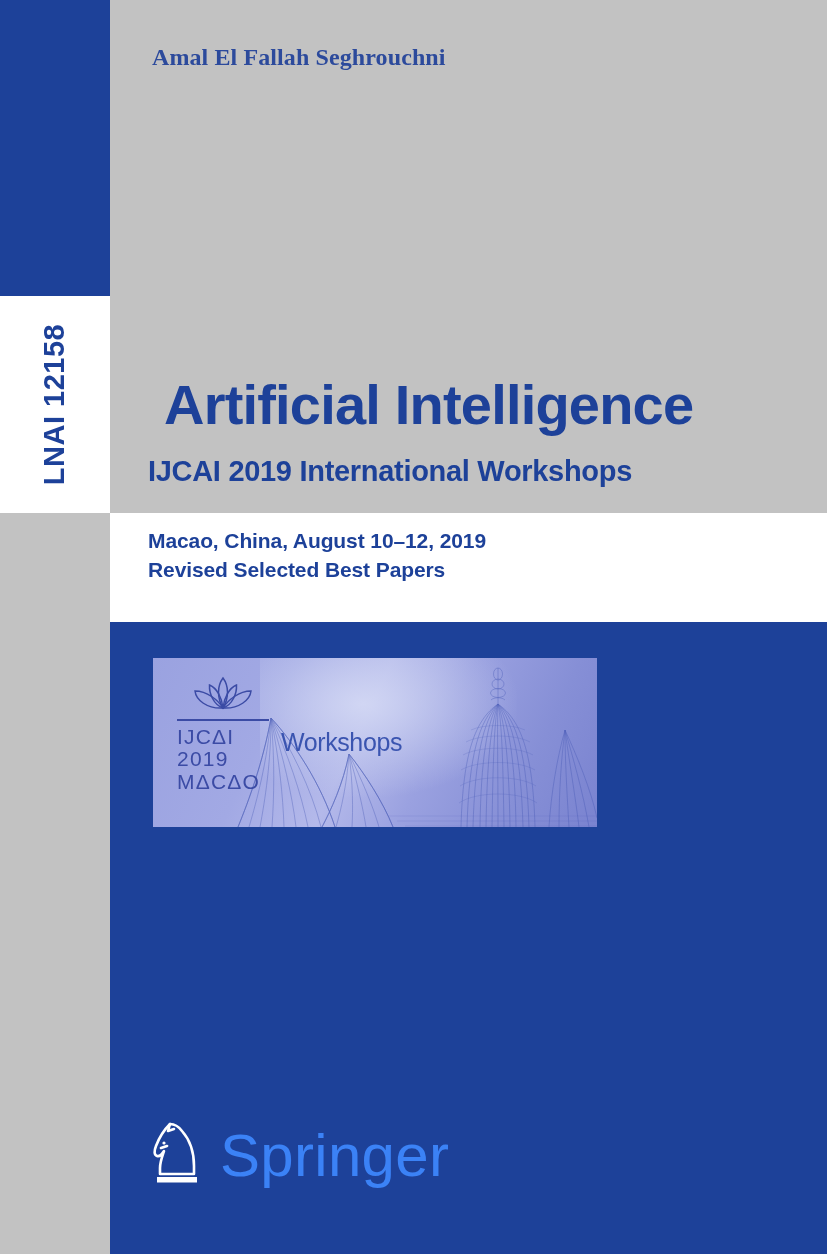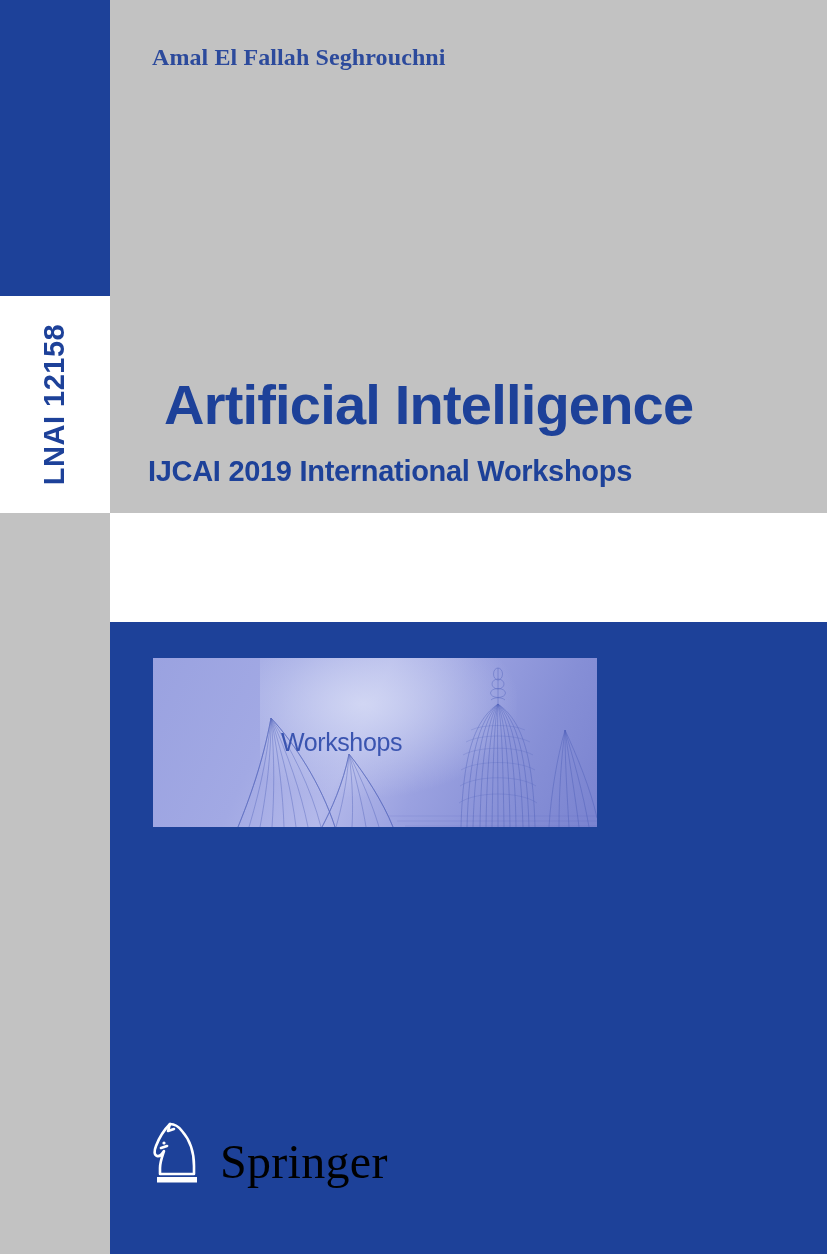--- a/index.html
+++ b/index.html
@@ -218,24 +218,24 @@
     display: flex;
     align-items: flex-end;
     gap: 14px;
   }
   #knight-mark {
     width: 58px;
     height: 72px;
     display: block;
   }
   #springer-word {
-    font-family: Liberation Serif, serif;
-    font-size: 48px;
+    font-family: Liberation Sans, sans-serif;
+    font-size: 60px;
     font-weight: 400;
-    color: #000000;
+    color: #3b82f6;
     letter-spacing: 0.3px;
     line-height: 1;
     padding-bottom: 4px;
   }
 </style>
 </head>
 <body>
 
 <div id="cover">
 
@@ -252,20 +252,24 @@
 
   <div id="authors">
     <div class="ln">Amal El Fallah Seghrouchni</div>
   </div>
 
   <div id="title-block">
     <h1 id="main-title">Artificial Intelligence</h1>
     <h2 id="subtitle">IJCAI 2019 International Workshops</h2>
   </div>
 
+  <div id="conf-info">
+    <div class="ln">Macao, China, August 10–12, 2019</div>
+    <div class="ln">Revised Selected Best Papers</div>
+  </div>
 
   <div id="banner">
 
     <div id="banner-inner-glow"></div>
 
     <svg id="banner-svg" viewBox="0 0 444 169" preserveAspectRatio="none" aria-hidden="true">
       <defs>
         <clipPath id="bclip">
             <rect x="0" y="0" width="444" height="169"></rect>
           </clipPath>
@@ -345,20 +349,35 @@
         </g>
 
         <g opacity="0.4">
           <path d="M236 158 L444 158"></path>
           <path d="M244 163 L444 163"></path>
           <path d="M252 168 L444 168"></path>
         </g>
       </g>
     </svg>
 
+    <div id="ijcai-lockup">
+      <svg id="lotus-mark" viewBox="0 0 66 40" aria-hidden="true">
+        <g fill="none" stroke="#3b4ba5" stroke-width="1.5" stroke-linecap="round">
+          <path d="M33 3 C27 11 27 23 33 33 C39 23 39 11 33 3 Z"></path>
+          <path d="M19.5 10 C19 19 24 30 33 33 C32 23 27 13 19.5 10 Z"></path>
+          <path d="M46.5 10 C47 19 42 30 33 33 C34 23 39 13 46.5 10 Z"></path>
+          <path d="M5 16 C6 25 17 34 33 33 C28 25 17 16 5 16 Z"></path>
+          <path d="M61 16 C60 25 49 34 33 33 C38 25 49 16 61 16 Z"></path>
+        </g>
+      </svg>
+      <div id="lockup-rule"></div>
+      <div class="lk">IJCΔI</div>
+      <div class="lk">2019</div>
+      <div class="lk">MΔCΔO</div>
+    </div>
 
     <div id="banner-title">Workshops</div>
   </div>
 
   <div id="springer-logo">
     <svg id="knight-mark" viewBox="0 0 58 72" aria-hidden="true">
       <g fill="none" stroke="#ffffff" stroke-width="2.6" stroke-linejoin="round" stroke-linecap="round">
         <path d="M22 6 C16 12 11 20 8 28 C6 33 6 37 9 38 C12 39 14 36 16 33
                  C14 39 12 44 12 50 L12 56 L46 56 L46 48
                  C46 34 42 22 34 13 C31 9 27 6 22 6 Z"></path>

